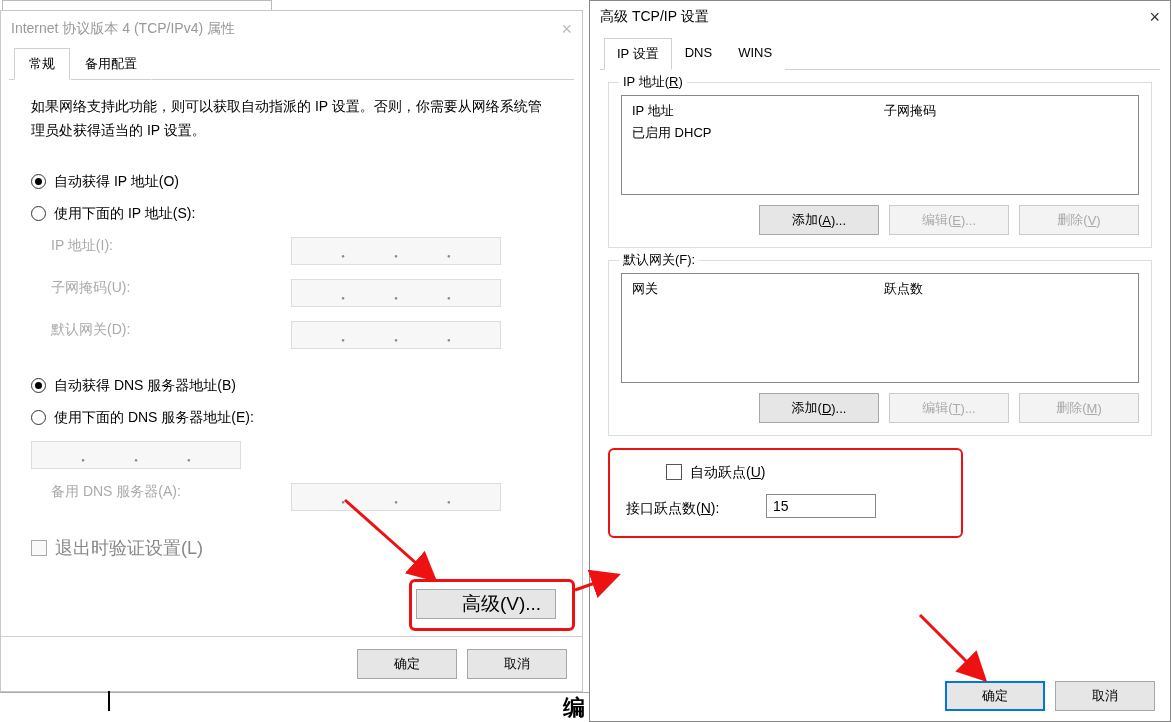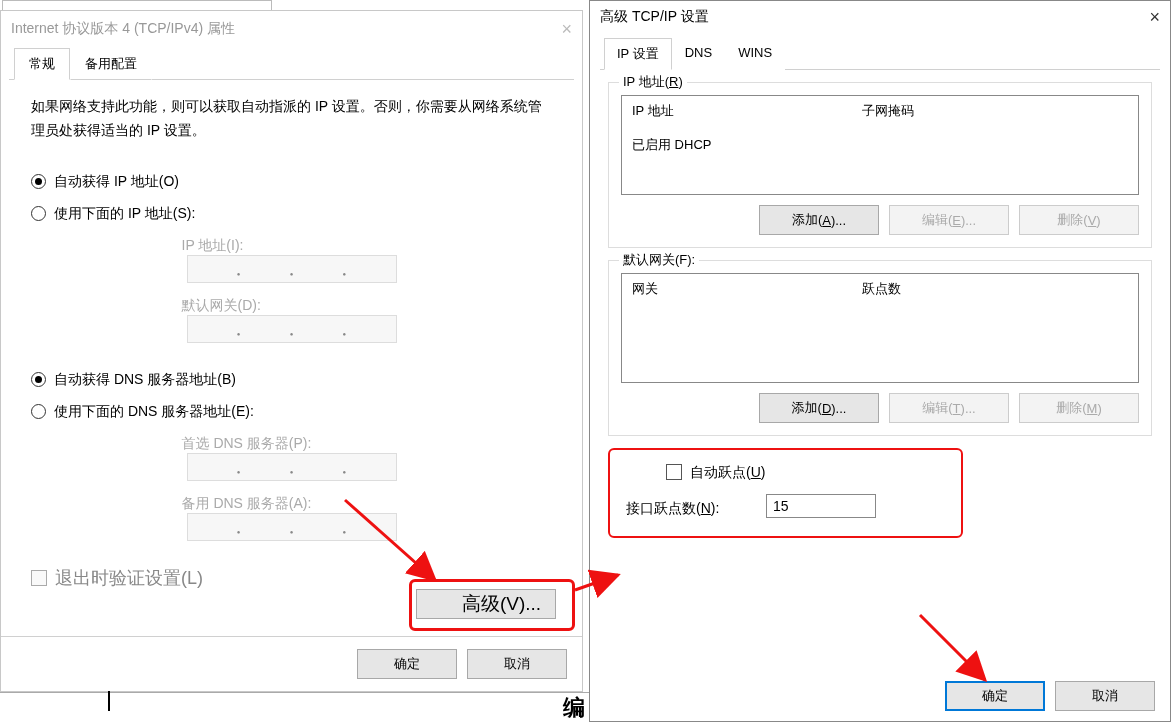--- a/index.html
+++ b/index.html
@@ -86,23 +86,22 @@
   .radio.checked::after {
     content: "";
     position: absolute;
     width: 7px; height: 7px;
     background: #000;
     border-radius: 50%;
     left: 3px; top: 3px;
   }
 
   .field-row {
-    display: flex; align-items: center;
+    display: flex; 
     margin-bottom: 14px;
-    flex-direction: column;
   }
   .field-row .lbl {
     width: 260px;
     color: #aaa;
     font-size: 14px;
     padding-left: 20px;
   }
   .ipbox {
     width: 210px; height: 28px;
     background: #f7f7f7;
@@ -219,22 +218,22 @@
     height: 100px;
     margin-bottom: 10px;
     padding: 6px 10px;
     font-size: 13px;
     position:relative;
   }
   .listbox .hdr {
     display:flex;
   }
   .listbox .hdr .c1 { width: 230px; }
-  .listbox .hdr .c2 { flex:1; }
-  .listbox .dhcprow { margin-top: 16px; }
+  .listbox .hdr .c2 { flex:1;margin-left:22px; }
+  .listbox .dhcprow { margin-top: 4px; }
 
   .btnrow {
     display:flex; justify-content:flex-end; gap:10px;
   }
   .sbtn {
     width: 120px; height: 30px;
     border: 1px solid #a8a8a8;
     background: #e6e6e6;
     display:flex; align-items:center; justify-content:center;
     font-size: 13px;
@@ -362,40 +361,47 @@
       </div>
 
       <div class="field-row">
         <span class="lbl">IP 地址(I):</span>
         <div class="ipbox">
             <span>●</span>
             <span>●</span>
             <span>●</span>
           </div>
       </div>
+      <div class="field-row">
+        <span class="lbl">子网掩码(U):</span>
+        <div class="ipbox">
+            <span>●</span>
+            <span>●</span>
+            <span>●</span>
+          </div>
+      </div>
       <div class="field-row" style="margin-bottom:28px;">
         <span class="lbl">默认网关(D):</span>
         <div class="ipbox">
             <span>●</span>
             <span>●</span>
             <span>●</span>
           </div>
       </div>
 
       <div class="radio-line">
         <span class="radio checked"></span>
         <span>自动获得 DNS 服务器地址(B)</span>
       </div>
       <div class="radio-line">
         <span class="radio"></span>
         <span>使用下面的 DNS 服务器地址(E):</span>
       </div>
 
       <div class="field-row">
-        <span class="lbl">首选 DNS 服务器(P):</span>
         <div class="ipbox">
             <span>●</span>
             <span>●</span>
             <span>●</span>
           </div>
       </div>
       <div class="field-row">
         <span class="lbl">备用 DNS 服务器(A):</span>
         <div class="ipbox">
             <span>●</span>

